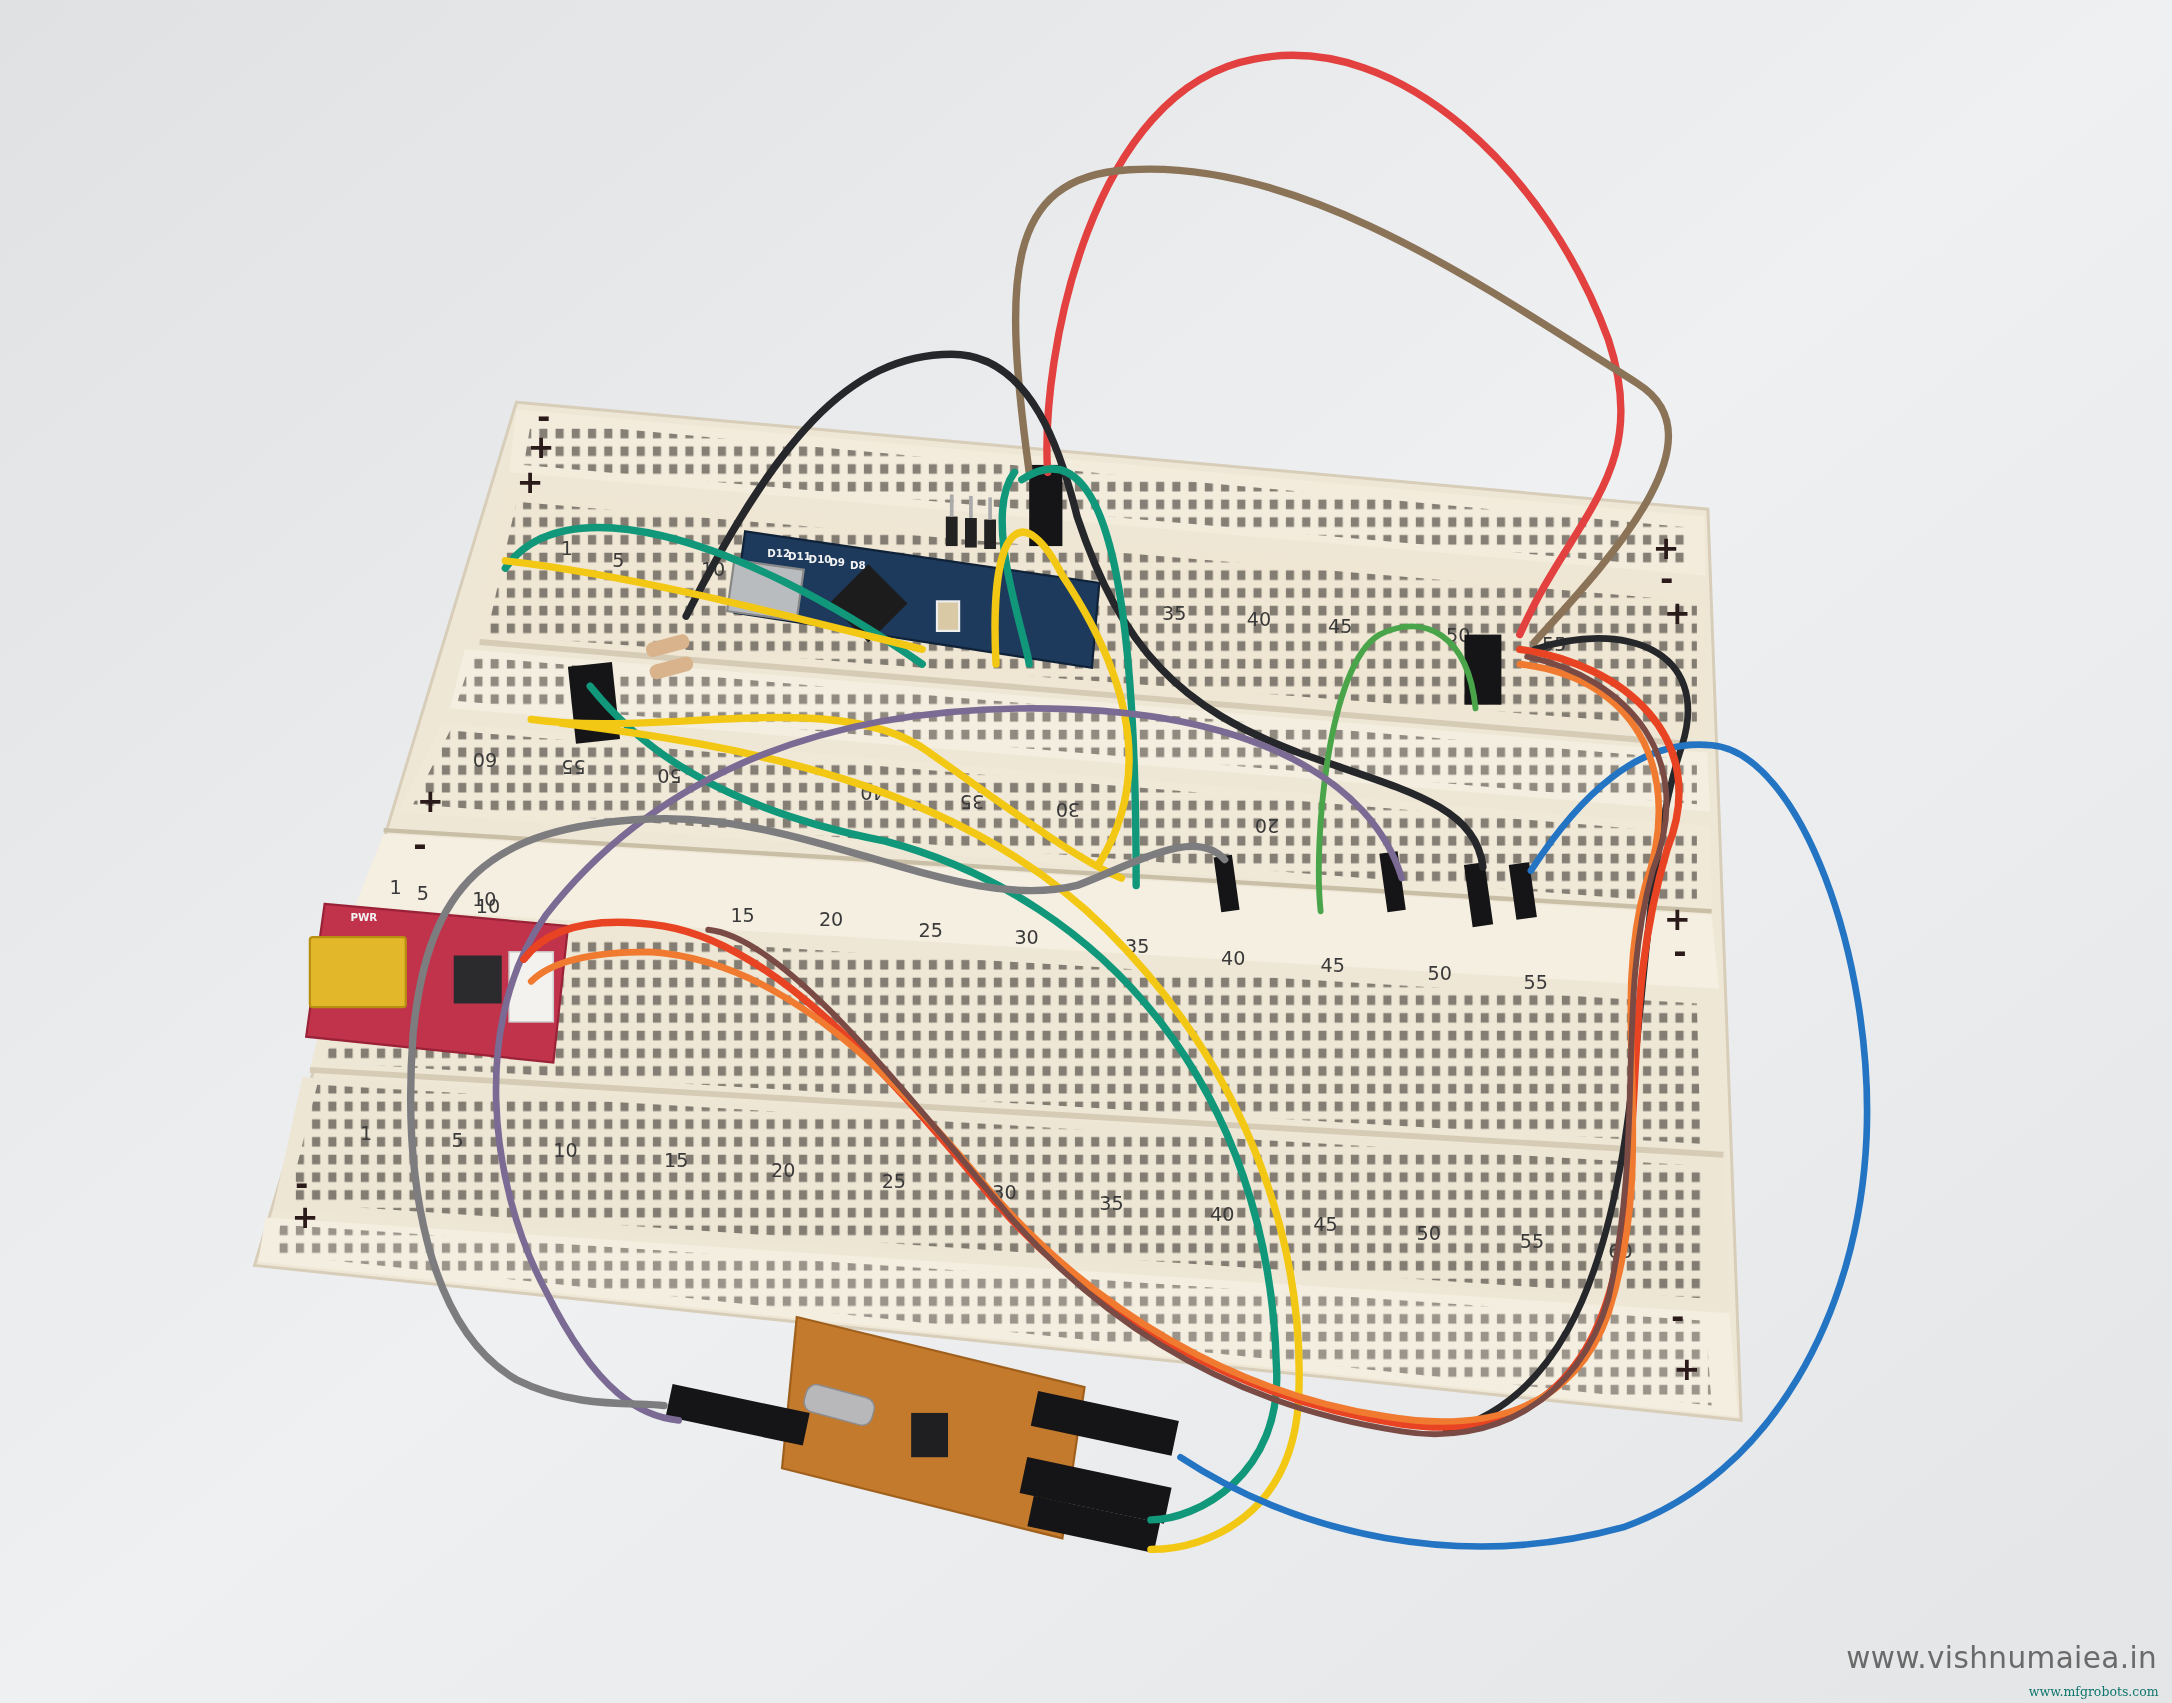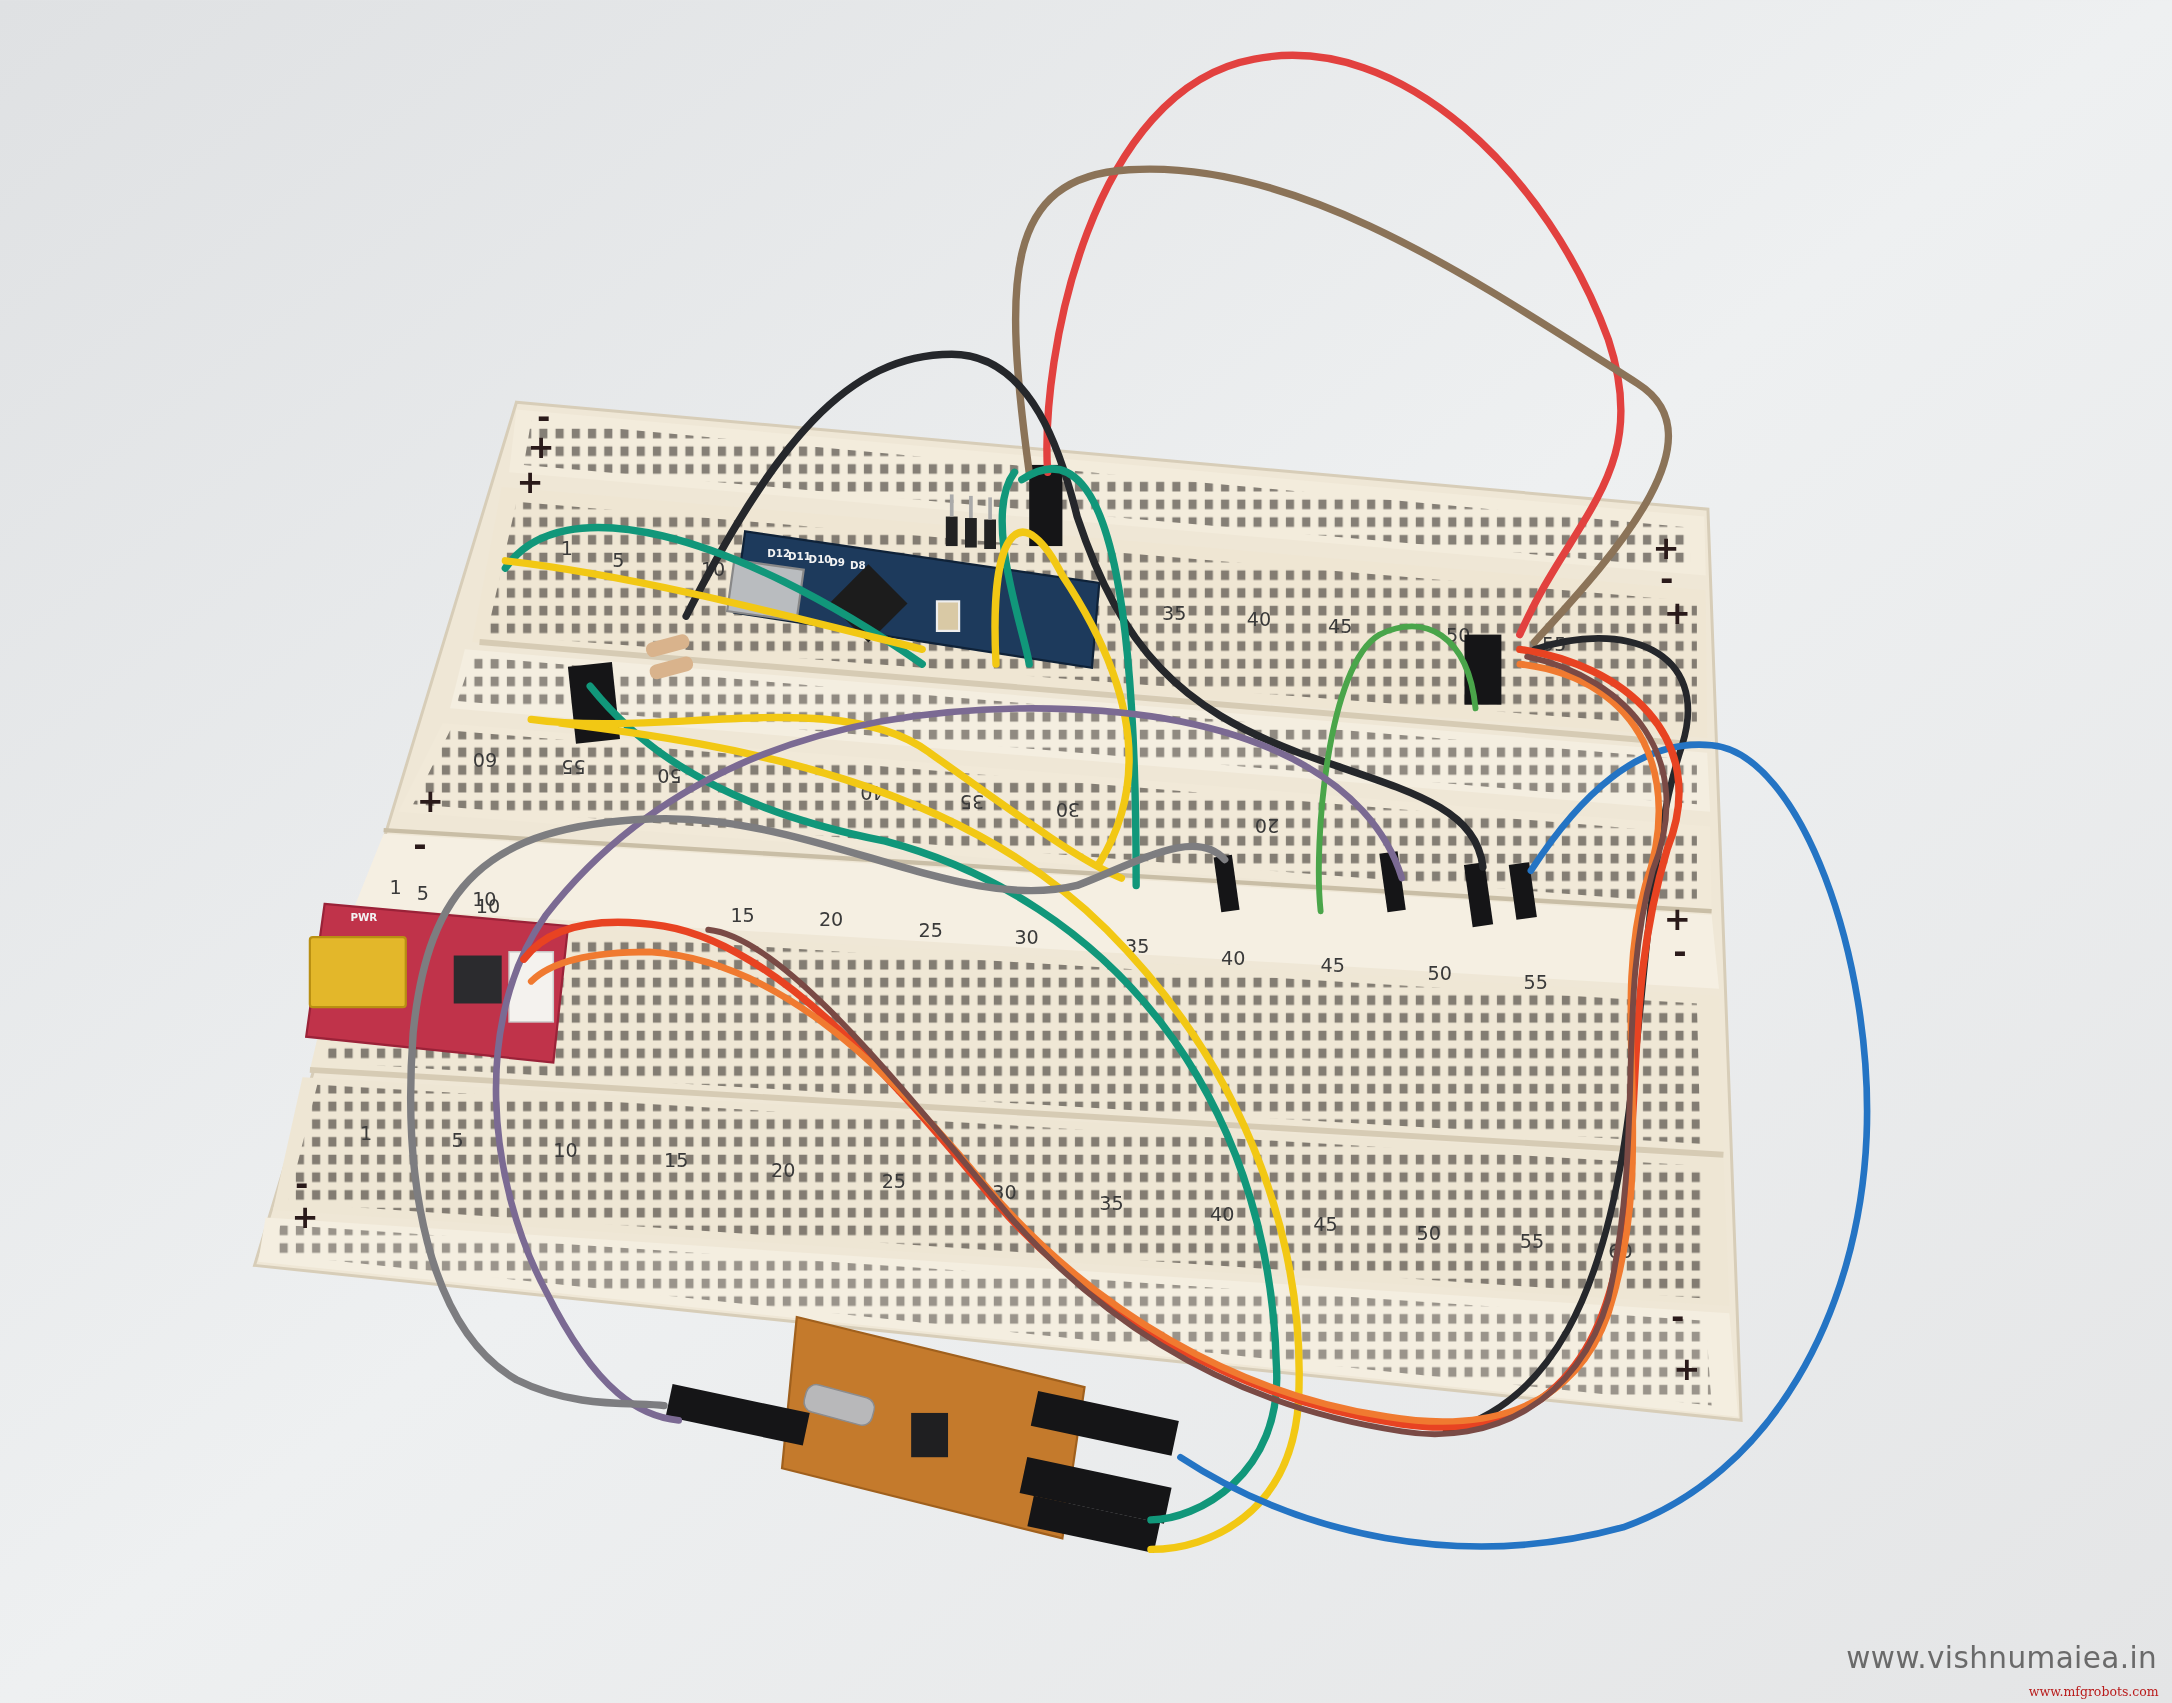--- a/index.html
+++ b/index.html
@@ -1,19 +1,19 @@
 <!DOCTYPE html>
 <html style="font-size:11.8px"><head>
 <meta charset="utf-8">
 <style>
   html,body{margin:0;padding:0;}
   body{width:2172px;height:1703px;overflow:hidden;background:#e9eaec;font-family:"DejaVu Sans",sans-serif;position:relative;}
   #scene{position:absolute;left:0;top:0;width:2172px;height:1703px;}
   .wm{position:absolute;right:14.8px;bottom:28px;font-family:"DejaVu Sans",sans-serif;font-size:29.5px;color:#6a6a6a;letter-spacing:0.4px;}
-  .wm2{position:absolute;right:13.3px;bottom:4.4px;font-family:"DejaVu Serif",serif;font-size:12.5px;color:#b91c1c;}
+  .wm2{position:absolute;right:13.3px;bottom:4.4px;font-family:"DejaVu Serif",serif;font-size:12.5px;color:#0f766e;}
   .bbnum{font-family:"DejaVu Sans",sans-serif;font-size:26px;fill:#3a3a3a;}
   .pm{font-family:"DejaVu Sans",sans-serif;font-size:44px;fill:#2a1a1a;font-weight:bold;}
   .silk{font-family:"DejaVu Sans",sans-serif;font-size:14px;fill:#f2f2f2;font-weight:bold;}
 </style>
 </head>
 <body>
 
 <svg id="scene" viewBox="0 0 2944 2308" xmlns="http://www.w3.org/2000/svg">
   <defs>
     <pattern id="holes" x="0" y="0" width="22" height="24" patternUnits="userSpaceOnUse">

